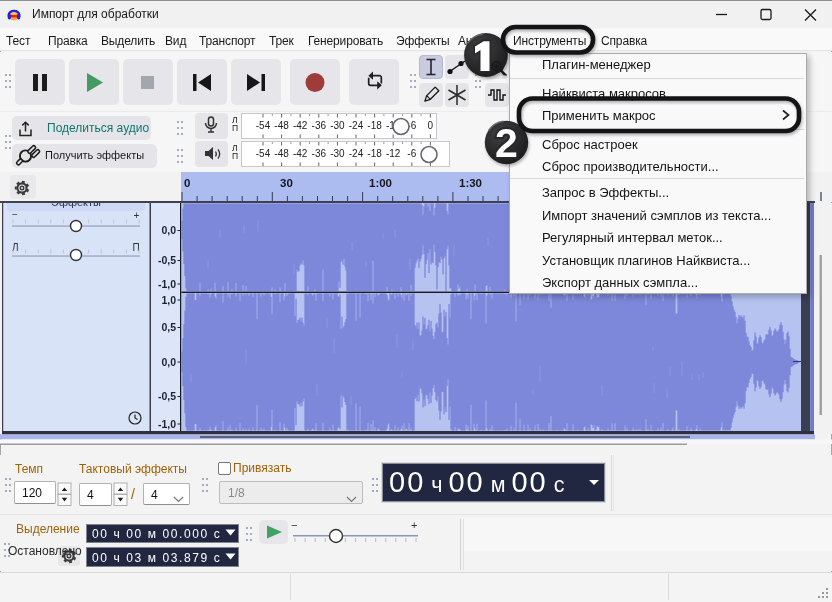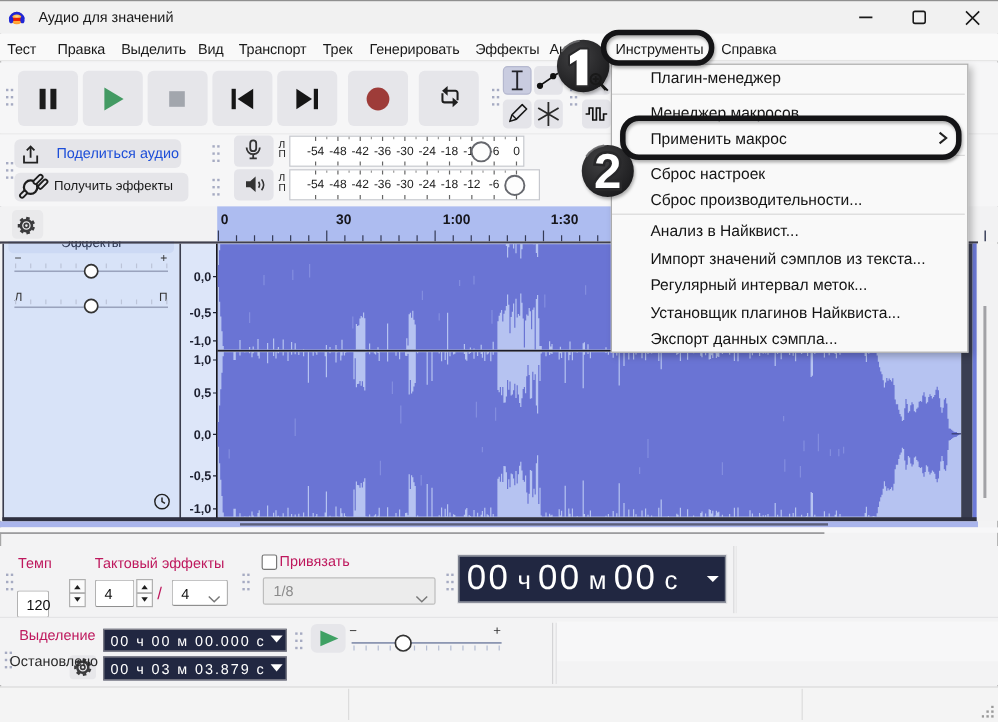--- a/index.html
+++ b/index.html
@@ -18,21 +18,21 @@
 .toolbtn { position:absolute; width:24px; height:24px; border-radius:4px; background:#e4e4e9; }
 .selbtn { background:#c9cce0; border:1px solid #b5b8cf; }
 .sharebtn { position:absolute; background:#e5e5e9; border-radius:5px; color:#191919; font-size:12px; }
 .meterbox { position:absolute; background:#fff; border:1px solid #c6c8ce; }
 .lp { position:absolute; font-size:8.5px; color:#222; line-height:8px; }
 
 #rulerrow { left:0; top:172px; width:832px; height:30px; background:#f2f2f3; }
 #ruler { position:absolute; left:181px; top:172px; width:624px; height:29px; background:#adbcf0; }
 
 #bottomdock { left:0; top:455px; width:832px; height:116px; background:#f3f3f4; }
-.lbl { position:absolute; font-size:12px; color:#be185d; white-space:nowrap; }
+.lbl { position:absolute; font-size:12px; color:#a16207; white-space:nowrap; }
 .inp { position:absolute; background:#fff; border:1px solid #b2b2b2; border-bottom:1px solid #8f8f8f; border-radius:2px; font-size:12px; color:#111; }
 .navy { position:absolute; background:#212741; border:1px solid #83838d; color:#fff; }
 
 #statusbar { left:0; top:572px; width:832px; height:30px; background:#f4f4f4; border-top:1px solid #d9d9d9; }
 
 #popup { left:509px; top:53px; width:298px; height:241px; background:#f9f9f9; border:1px solid #ababab; box-shadow:3px 3px 6px rgba(0,0,0,0.25); }
 .pmi { position:absolute; left:542px; font-size:13px; color:#141414; white-space:nowrap; }
 .psep { position:absolute; left:1px; width:294px; height:1px; background:#d9d9d9; }
 </style></head>
 <body>
@@ -44,21 +44,21 @@
         <stop offset="55%" stop-color="#ffb347"></stop>
         <stop offset="100%" stop-color="#ff9d2e"></stop>
       </radialGradient>
     </defs>
  <circle cx="8" cy="9" r="5.3" fill="url(#aud)"></circle>
  <rect x="3.4" y="8.7" width="9.2" height="2.7" rx="1.3" fill="#ee2200"></rect>
  <path d="M2.4 9.6 a5.7 5.7 0 0 1 11.2 0" fill="none" stroke="#2026d6" stroke-width="2.2"></path>
  <ellipse cx="3.3" cy="10.6" rx="1.8" ry="2.8" fill="#2026d6"></ellipse>
  <ellipse cx="12.7" cy="10.6" rx="1.8" ry="2.8" fill="#2026d6"></ellipse>
 </svg>
-<div class="abs" id="title">Аудио для значений</div>
+<div class="abs" id="title">Импорт для обработки</div>
 <svg class="abs" style="left:700px;top:0" width="132" height="28" viewBox="0 0 132 28">
  <path d="M16 14.5 h11" stroke="#1a1a1a" stroke-width="1.3"></path>
  <rect x="61" y="9.5" width="10" height="10" rx="1.5" fill="none" stroke="#1a1a1a" stroke-width="1.3"></rect>
  <path d="M105 9.5 l11 11 M116 9.5 l-11 11" stroke="#1a1a1a" stroke-width="1.3"></path>
 </svg>
 <div class="abs" id="menubar"></div>
 <div class="mi" style="left:6px">Тест</div>
 <div class="mi" style="left:48px">Правка</div>
 <div class="mi" style="left:101px">Выделить</div>
 <div class="mi" style="left:165px">Вид</div>
@@ -153,21 +153,21 @@
 
  <circle cx="93" cy="18" r="6.2" fill="none" stroke="#111" stroke-width="1.5"></circle>
  <path d="M90 18 h6 M93 15 v6" stroke="#111" stroke-width="1.3"></path>
  <path d="M97.5 22.5 l5 5" stroke="#111" stroke-width="1.6"></path>
 
  <path d="M84 47 h3 v-5 h3 v10 h3 v-10 h3 v10 h3 v-5 h3" fill="none" stroke="#111" stroke-width="1.4"></path>
 </svg>
 
 <div class="sharebtn" style="left:12px;top:116px;width:139px;height:24px"></div>
 <div class="sharebtn" style="left:12px;top:144px;width:145px;height:24px"></div>
-<div class="abs" style="left:47px;top:121px;font-size:12px;color:#1d4ed8">Поделиться аудио</div>
+<div class="abs" style="left:47px;top:121px;font-size:12px;color:#0f766e">Поделиться аудио</div>
 <div class="abs" style="left:45px;top:149px;font-size:11px;color:#191919">Получить эффекты</div>
 <svg class="abs" style="left:0px;top:111px" width="250" height="61" viewBox="0 0 250 61">
  <g fill="#a6abc2">
   <rect x="5" y="24" width="2" height="2"></rect>
       <rect x="9" y="24" width="2" height="2"></rect>
   <rect x="5" y="30" width="2" height="2"></rect>
       <rect x="9" y="30" width="2" height="2"></rect>
   <rect x="5" y="36" width="2" height="2"></rect>
       <rect x="9" y="36" width="2" height="2"></rect>
   <rect x="177" y="10" width="2" height="2"></rect>
@@ -420,21 +420,21 @@
 
 <div class="abs" style="left:10px;top:175px;width:26px;height:24px;background:#e9e9eb;border-radius:4px"></div>
 
 <div class="abs" id="trackarea"></div>
 <div class="abs" id="panel"></div>
 <div class="abs" id="vruler"></div>
 
 <div class="abs" id="bottomdock"></div>
 <div class="lbl" style="left:15px;top:462px">Темп</div>
 <div class="lbl" style="left:79px;top:462px">Тактовый эффекты</div>
-<div class="inp" style="left:14px;top:492px;width:27px;height:23px;padding:4px 0 0 7px">120</div>
+<div class="inp" style="left:14px;top:481px;width:42px;height:23px;padding:4px 0 0 7px">120</div>
 <div class="inp" style="left:79px;top:483px;width:33px;height:23px;padding:4px 0 0 7px">4</div>
 <div class="lbl" style="left:131px;top:486px;font-size:14px">/</div>
 <div class="inp" style="left:143px;top:483px;width:47px;height:22px;padding:4px 0 0 7px">4</div>
 <div class="lbl" style="left:233px;top:461px">Привязать</div>
 <div class="abs" style="left:218px;top:462px;width:13px;height:13px;background:#fff;border:1px solid #767676;border-radius:2px"></div>
 <div class="abs" style="left:219px;top:481px;width:144px;height:23px;background:#ececec;border:1px solid #bdbdbd;border-radius:2px;font-size:12px;color:#8a8a8a;padding:4px 0 0 8px">1/8</div>
 <svg class="abs" style="left:0;top:455px" width="470" height="60" viewBox="0 0 470 60">
  <g fill="#a6abc2">
   <rect x="5" y="23" width="2" height="2"></rect>
       <rect x="9" y="23" width="2" height="2"></rect>
@@ -553,27 +553,27 @@
       <rect x="8" y="4" width="2" height="2"></rect>
       <rect x="0" y="8" width="2" height="2"></rect>
       <rect x="4" y="8" width="2" height="2"></rect>
       <rect x="8" y="8" width="2" height="2"></rect>
     </g>
   </svg>
 
 <div class="abs" id="popup"></div>
 <div class="pmi" style="top:57px">Плагин-менеджер</div>
 <div class="psep" style="left:510px;top:78px"></div>
-<div class="pmi" style="top:86px">Менеджер макросов</div>
+<div class="pmi" style="top:86px">Найквиста макросов</div>
 <div class="pmi" style="top:108px">Применить макрос</div>
 <div class="psep" style="left:510px;top:129px"></div>
 <div class="pmi" style="top:137px">Сброс настроек</div>
 <div class="pmi" style="top:159px">Сброс производительности...</div>
 <div class="psep" style="left:510px;top:178px"></div>
-<div class="pmi" style="top:185px">Анализ в Найквист...</div>
+<div class="pmi" style="top:185px">Запрос в Эффекты...</div>
 <div class="pmi" style="top:208px">Импорт значений сэмплов из текста...</div>
 <div class="pmi" style="top:230px">Регулярный интервал меток...</div>
 <div class="pmi" style="top:253px">Установщик плагинов Найквиста...</div>
 <div class="pmi" style="top:275px">Экспорт данных сэмпла...</div>
 <svg class="abs" style="left:780px;top:108px" width="12" height="14" viewBox="0 0 12 14">
     <path d="M3 2.5 l5.5 4.5 -5.5 4.5" fill="none" stroke="#222" stroke-width="1.7"></path>
   </svg>
 
 <svg class="abs" style="left:10px;top:175px" width="28" height="26" viewBox="0 0 28 26">
     <g transform="translate(12,13)">

